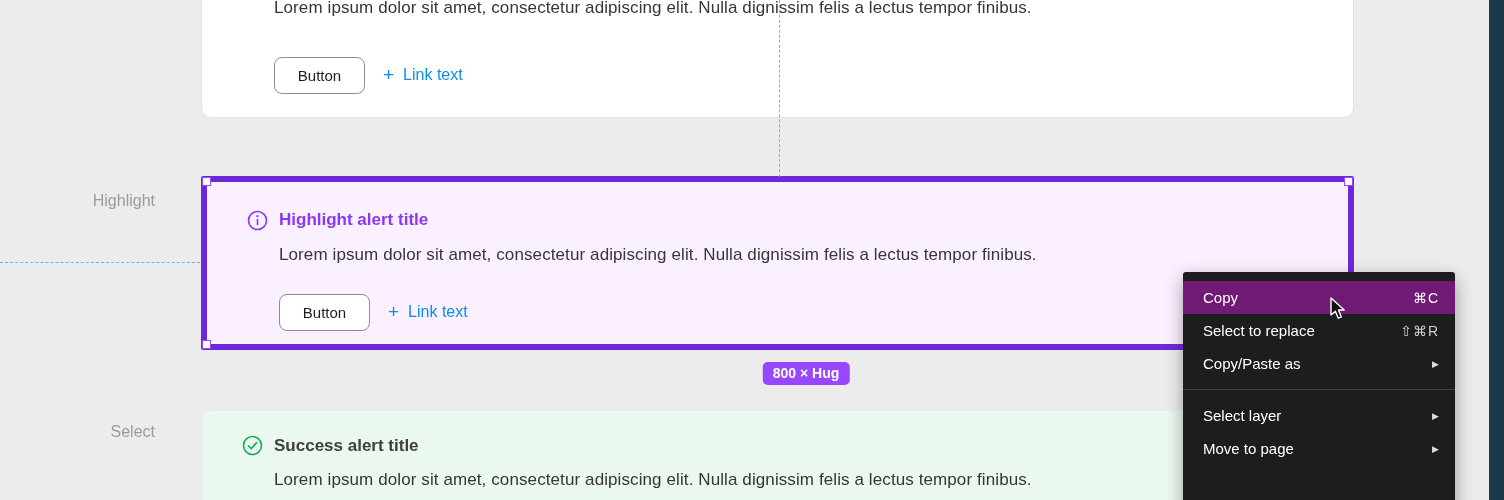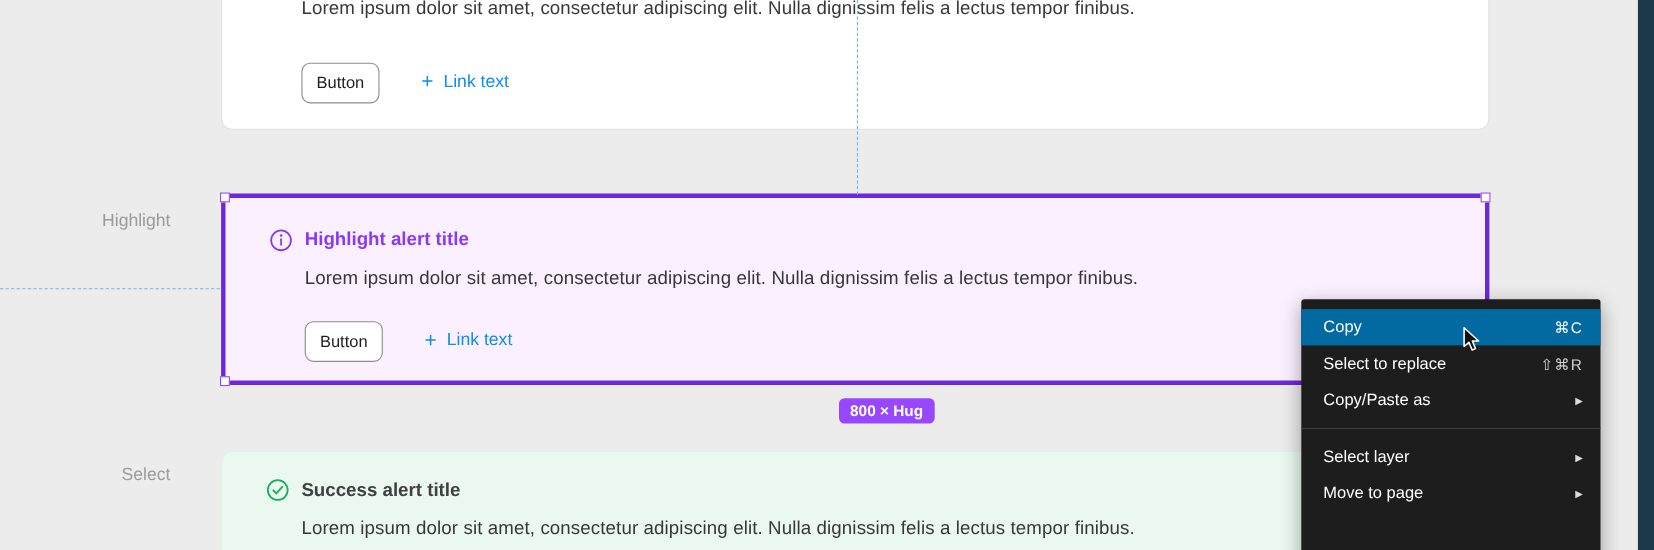--- a/index.html
+++ b/index.html
@@ -3,28 +3,28 @@
 <meta charset="utf-8">
 <style>
   html,body{margin:0;padding:0;background:#ececec;}
   .stage{
     position:relative;width:1504px;height:500px;overflow:hidden;
     background:#ececec;font-family:"Liberation Sans",sans-serif;
   }
   
   .card{position:absolute;box-sizing:border-box;border-radius:10px;}
   .card-top{left:201px;top:-63px;width:1153px;height:181px;background:#ffffff;border:1px solid #e2e2e2;}
-  .card-highlight{left:201px;top:176px;width:1153px;height:174px;background:#fbf0ff;border:4px solid #6d28d9;border-radius:2px;}
+  .card-highlight{left:201px;top:176px;width:1153px;height:174px;background:#fbf0ff;border:6px solid #6d28d9;border-radius:2px;}
   .card-success{left:201px;top:410px;width:1153px;height:130px;background:#eaf8ef;border:1px solid #def2e6;}
   .body-text{position:absolute;margin:0;font-size:17px;color:#373737;white-space:nowrap;letter-spacing:.1px;}
   .alert-title{position:absolute;margin:0;font-size:17px;font-weight:700;white-space:nowrap;}
   .title-purple{color:#8a38f5;}
   .title-green{color:#404040;}
   .btn{
-    position:absolute;width:71px;height:37px;background:#fff;border:1px solid #8d8d8d;
+    position:absolute;width:91px;height:37px;background:#fff;border:1px solid #8d8d8d;
     border-radius:8px;font-family:inherit;font-size:15px;font-weight:500;color:#1e1e1e;cursor:pointer;
   }
   .link{position:absolute;display:flex;align-items:center;gap:9px;color:#0d8ee9;font-size:16px;font-weight:500;text-decoration:none;cursor:pointer;}
   .link .plus{font-size:19px;font-weight:400;line-height:1;}
   .alert-icon{position:absolute;width:21px;height:21px;}
   
   .side-label{position:absolute;left:0;width:155px;text-align:right;font-size:16px;color:#9b9b9b;}
   
   .v-guide{position:absolute;left:779px;top:0;height:177px;width:0;border-left:1px dashed #6cb4ef;z-index:5;}
   .h-guide{position:absolute;left:0;top:262px;width:200px;height:0;border-top:1px dashed #6cb4ef;z-index:5;}
@@ -39,21 +39,21 @@
   
   .menu{
     position:absolute;left:1183px;top:272px;width:272px;height:260px;
     background:#1d1d1d;border-radius:3px 3px 0 0;padding-top:9px;box-sizing:border-box;
     box-shadow:0 6px 18px rgba(0,0,0,.35);z-index:9;color:#fff;
   }
   .menu-item{
     height:33px;display:flex;align-items:center;justify-content:space-between;
     padding:0 16px 0 20px;font-size:15px;cursor:pointer;
   }
-  .menu-item.selected{background:#0369a1;}
+  .menu-item.selected{background:#701a75;}
   .menu-item .shortcut{color:#cfcfcf;font-size:14px;letter-spacing:1px;}
   .menu-item.selected .shortcut{color:#ffffff;}
   .menu-item .sub-arrow{color:#dddddd;font-size:9px;}
   .menu-sep{height:1px;background:#404040;margin:9px 0;}
   
   .right-strip{position:absolute;right:0;top:0;width:15px;height:100%;background:#1c394c;z-index:10;}
   .cursor{position:absolute;left:1329px;top:297px;z-index:11;}
 </style>
 </head>
 <body>

